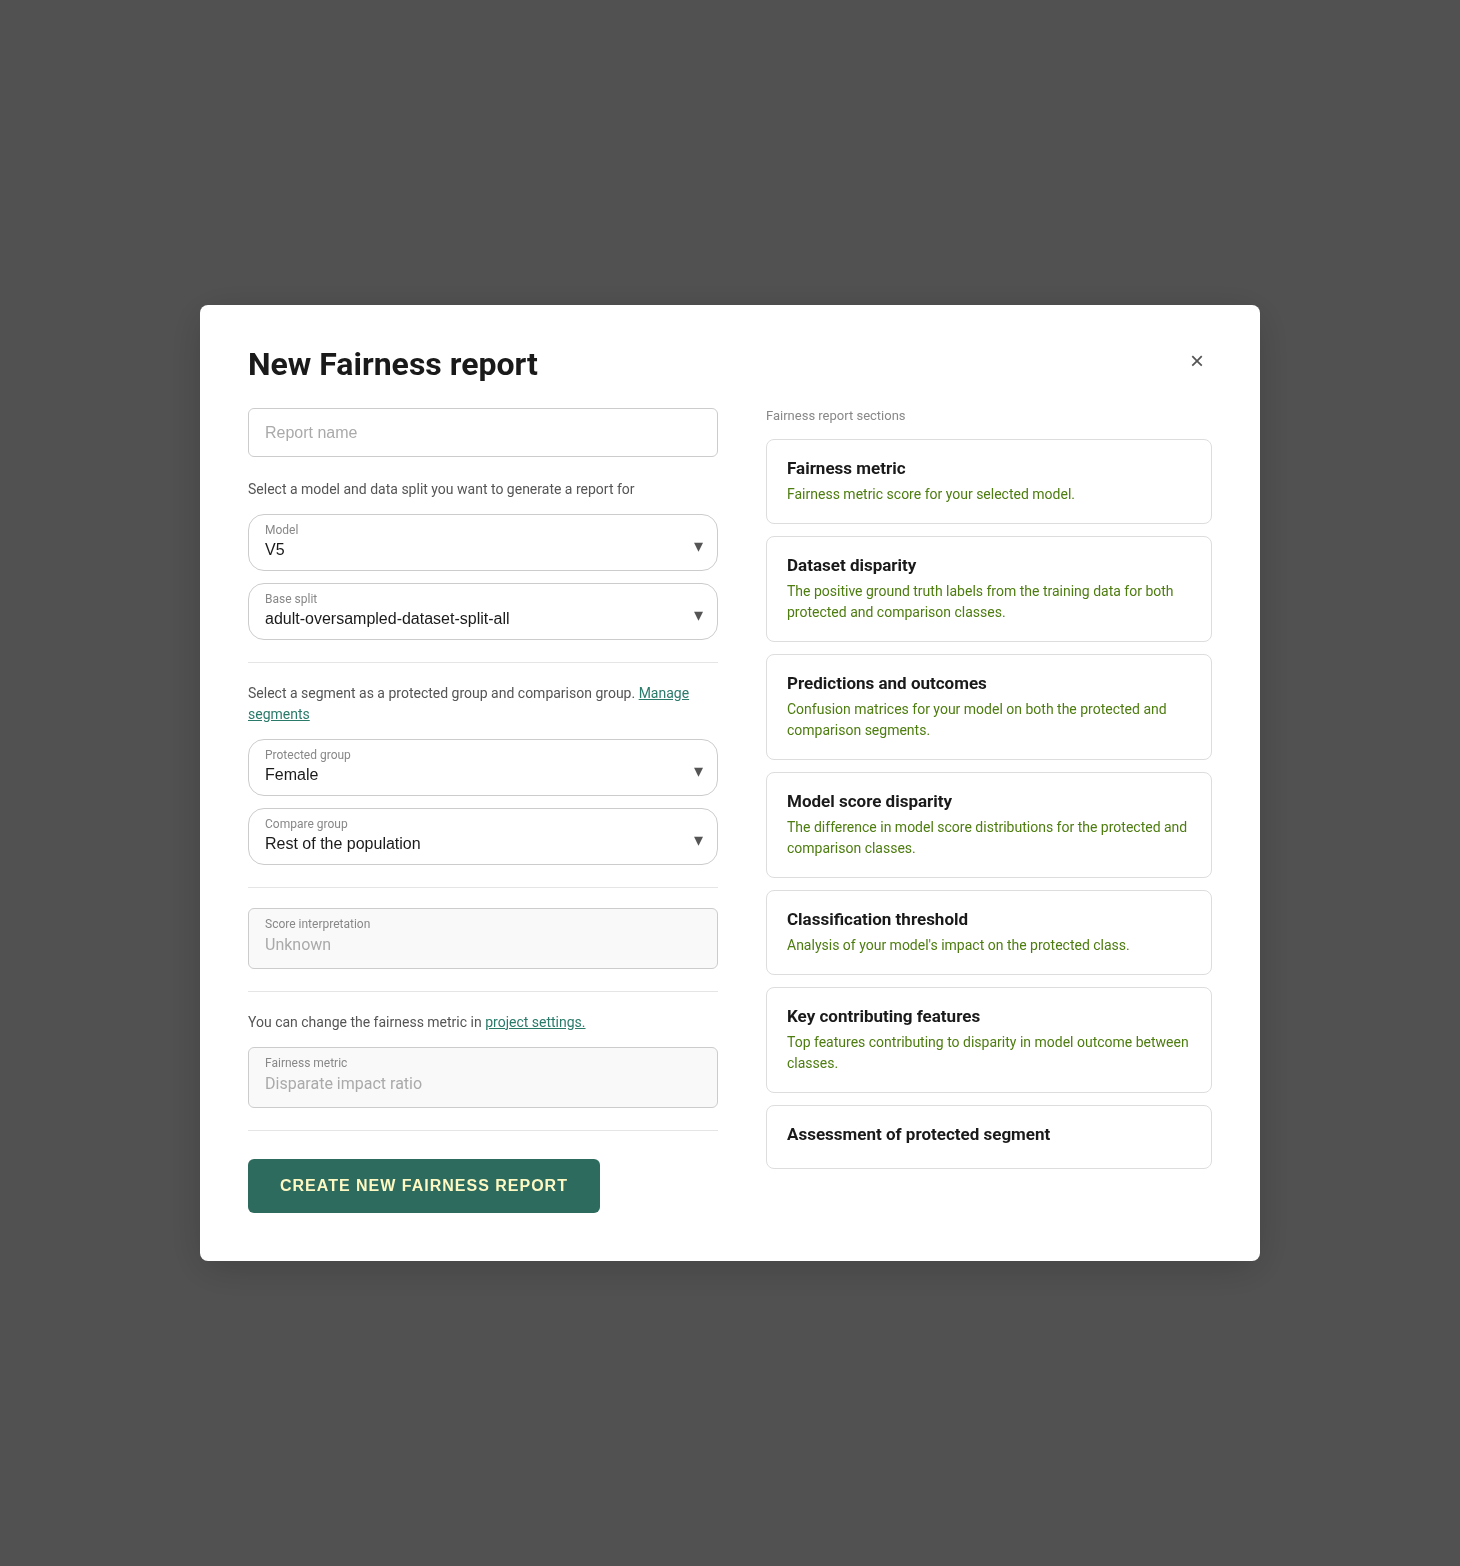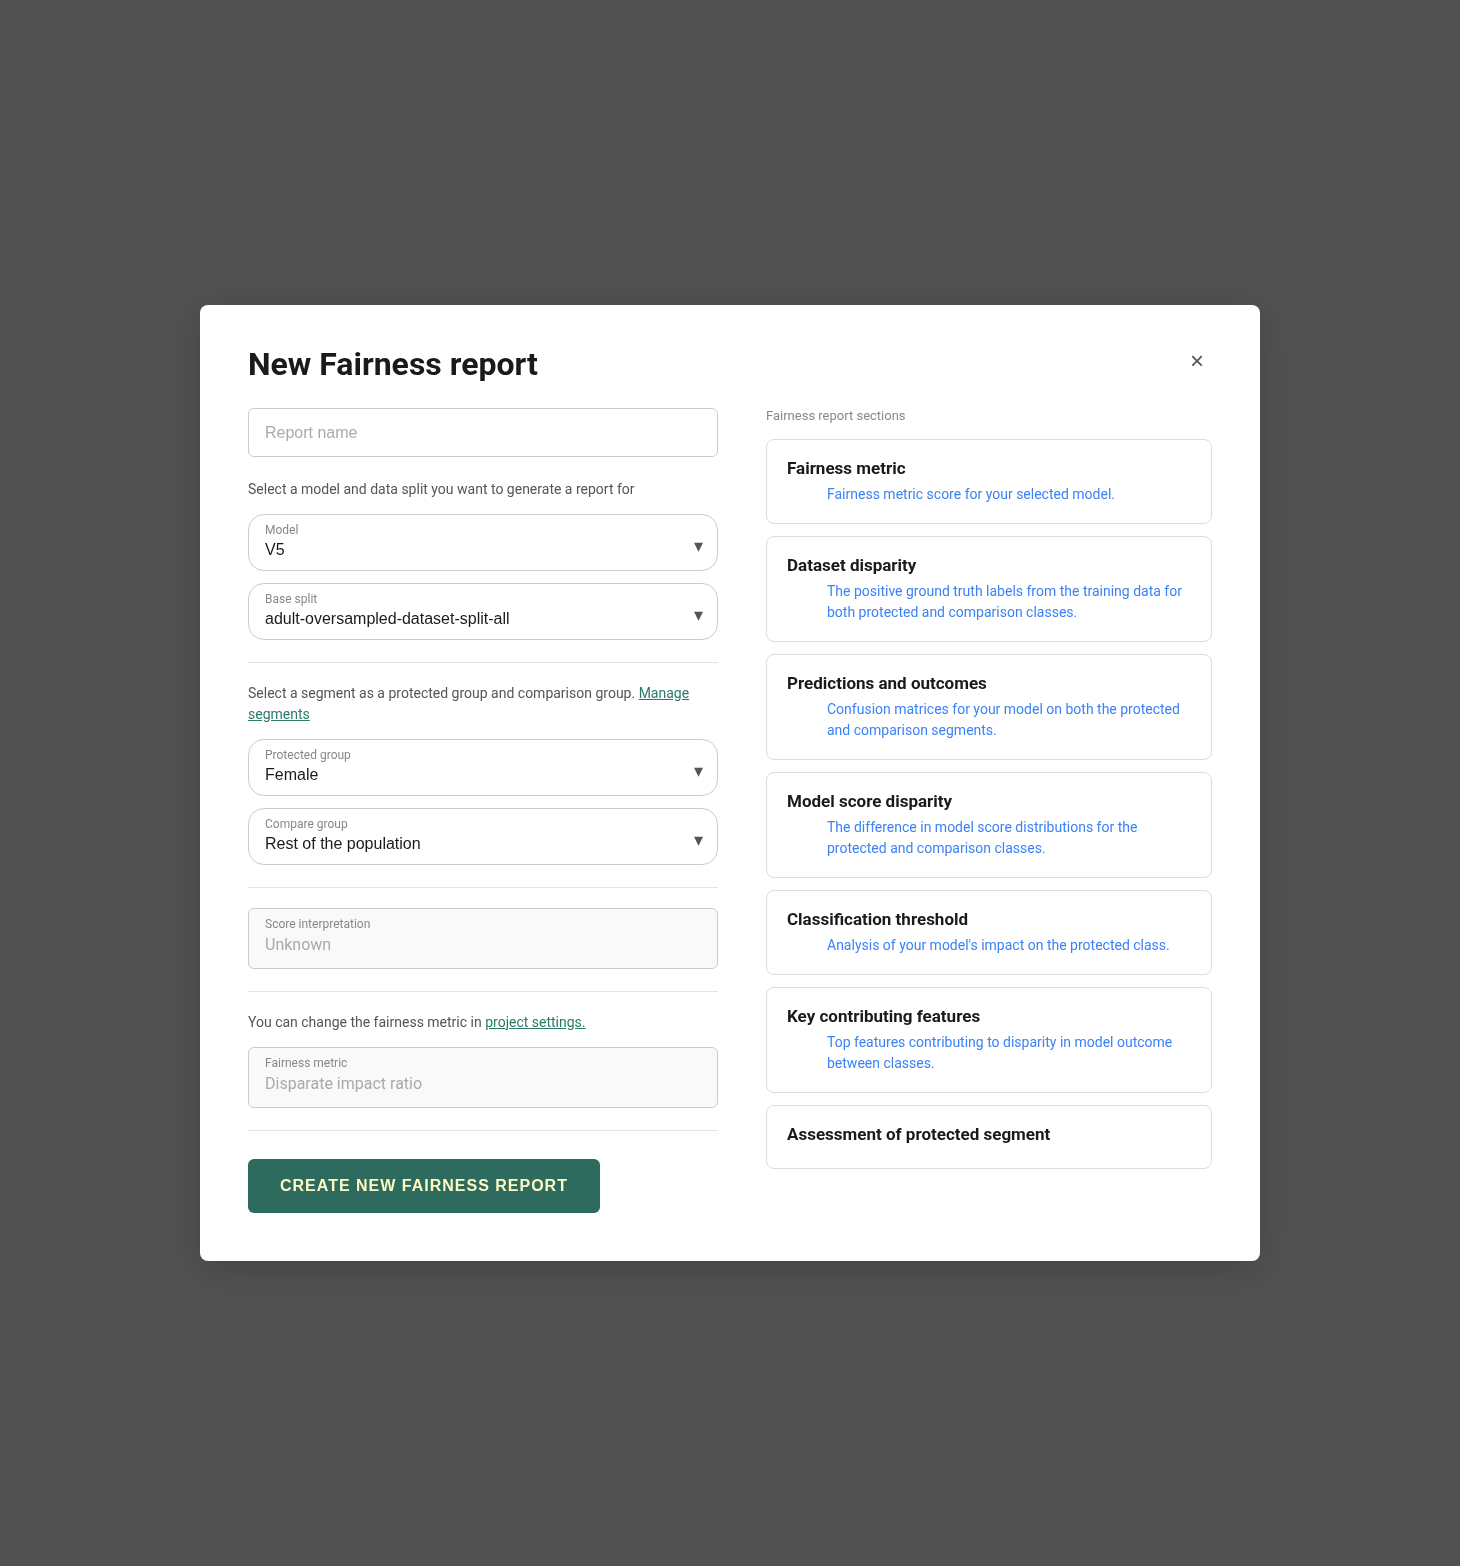--- a/index.html
+++ b/index.html
@@ -197,23 +197,22 @@
 
     .section-card-title {
       font-size: 17px;
       font-weight: 700;
       color: #1a1a1a;
       margin-bottom: 6px;
     }
 
     .section-card-desc {
       font-size: 14px;
-      color: #3b82f6;
+      color: #4d7c0f;
       line-height: 1.5;
-      margin-left: 40px;
     }
 
     .mb-12 { margin-bottom: 12px; }
     .mb-20 { margin-bottom: 22px; }
   </style>
 </head>
 <body>
 
 <div class="modal-overlay">
   <div class="modal">

